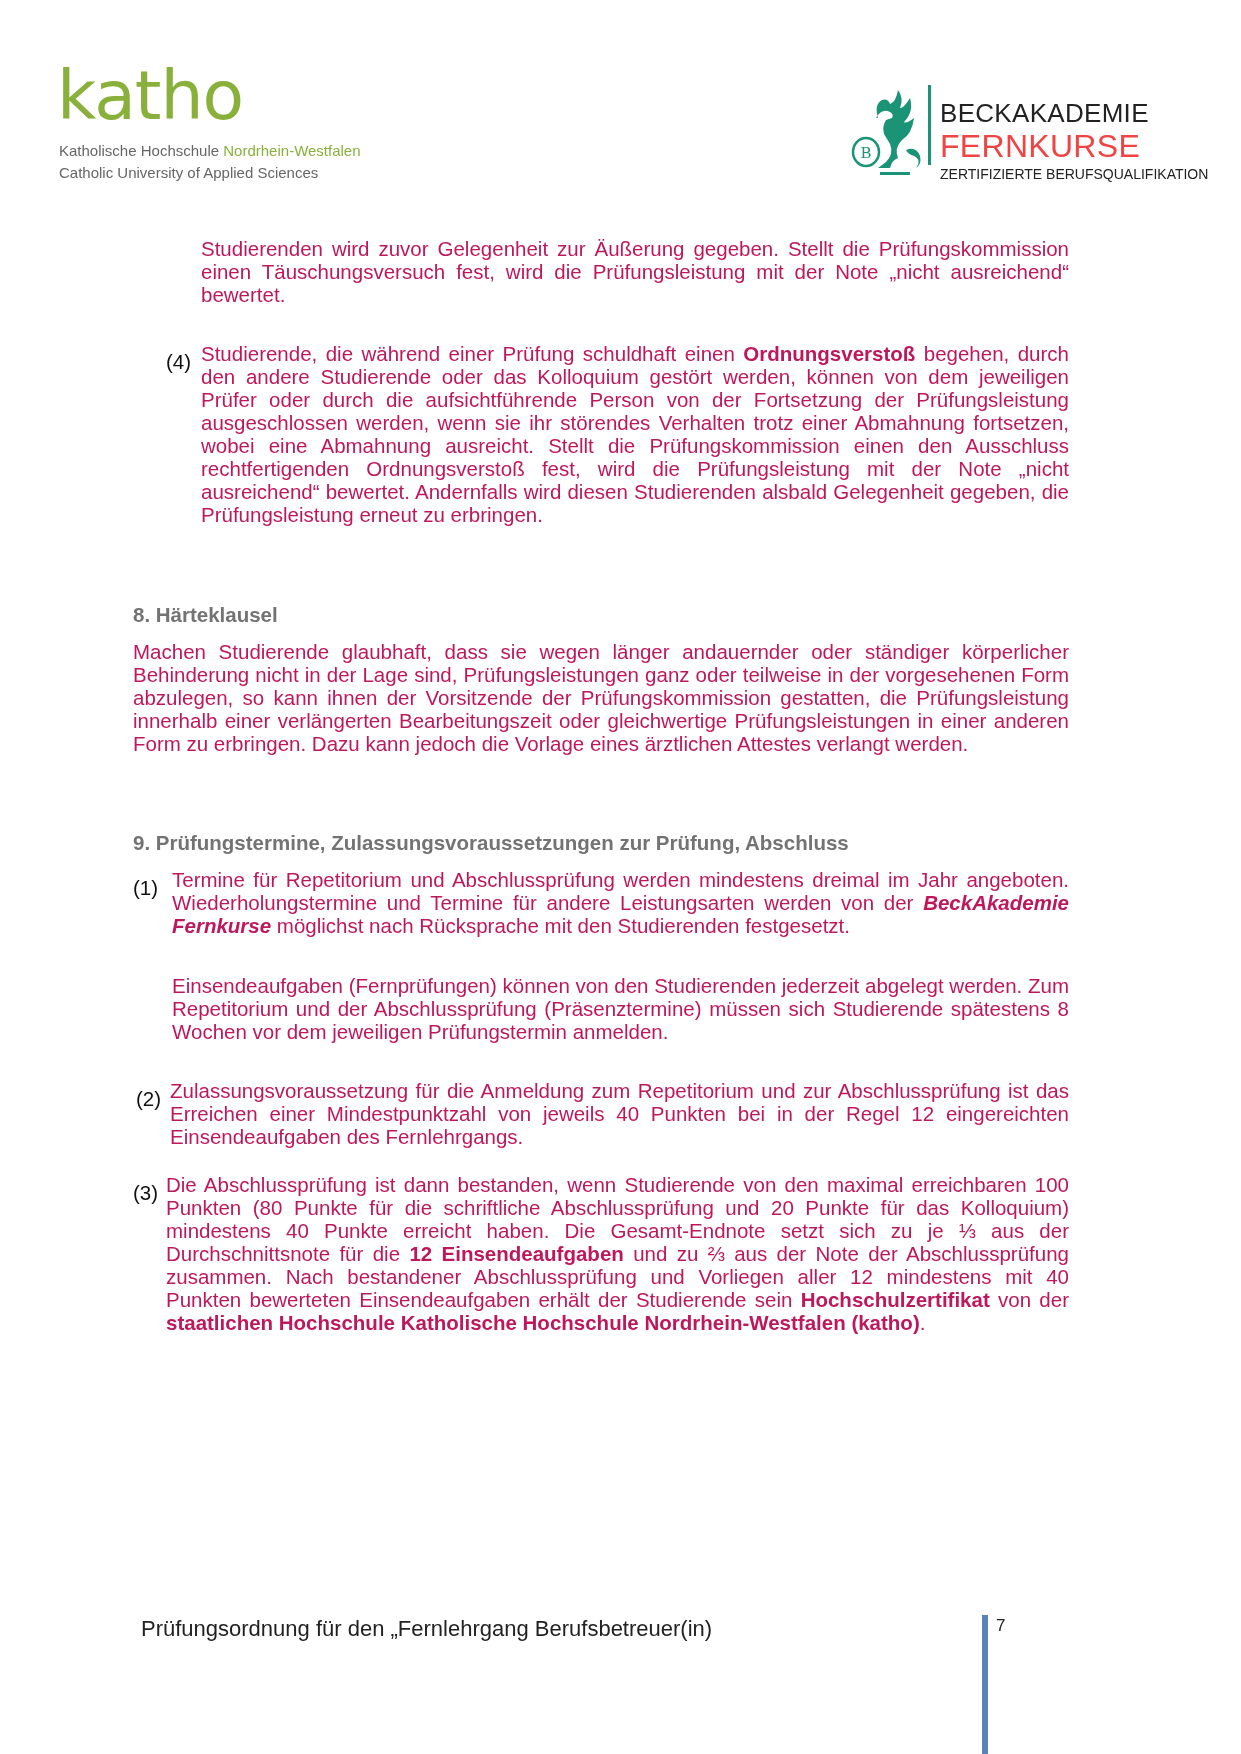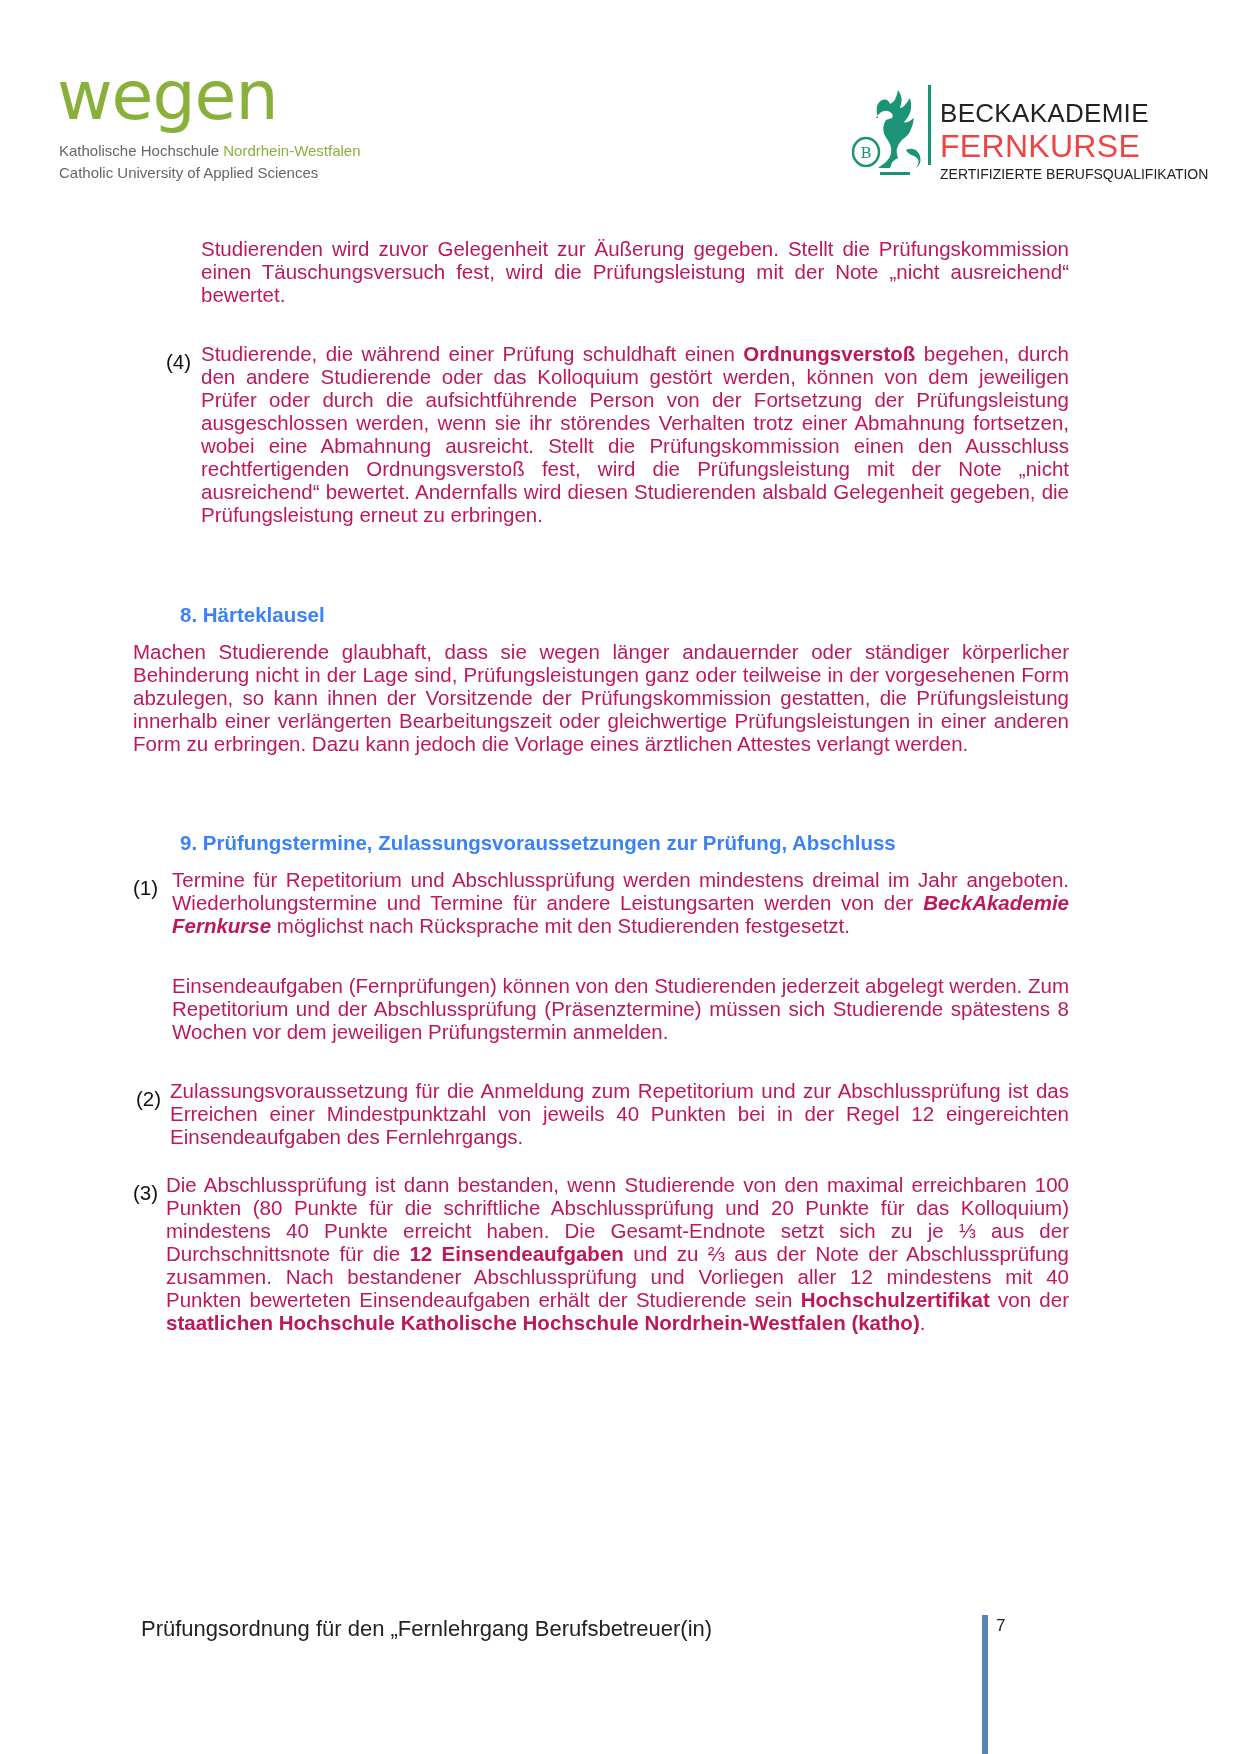--- a/index.html
+++ b/index.html
@@ -18,33 +18,33 @@
   .beck-emblem { left: 850px; top: 90px; width: 80px; height: 90px; }
   .beck-bar { left: 928px; top: 85px; width: 3px; height: 80px; background: #1a9376; }
   .beck-t1 { left: 940px; top: 98px; font-size: 26px; color: #222; white-space: nowrap; letter-spacing: 0.3px; text-align: center; }
   .beck-t2 { left: 940px; top: 128px; font-size: 32px; color: #ef4444; white-space: nowrap; letter-spacing: 0.3px; }
   .beck-t3 { left: 940px; top: 166px; font-size: 14px; color: #222; white-space: nowrap; text-align: center; }
 
   
   .txt { font-family: Liberation Sans, sans-serif; font-size: 20.5px; line-height: 23px;
          text-align: justify; color: #be185d; }
   .last { text-align-last: left; }
-  .head { font-family: "Liberation Sans", sans-serif; font-size: 20.5px; font-weight: bold; color: #3b82f6; margin-left: 47px; }
+  .head { font-family: "Liberation Sans", sans-serif; font-size: 20.5px; font-weight: bold; color: #737373; }
   .num { font-family: "Liberation Sans", sans-serif; font-size: 20.5px; color: #111; }
 
   
   .foot { font-family: "Liberation Sans", sans-serif; font-size: 22px; line-height: 29px; color: #222; }
   .foot-bar { left: 982px; top: 1615px; width: 6px; height: 139px; background: #5a84b8; }
   .pagenum { left: 996px; top: 1616px; font-size: 17px; color: #222; }
 </style>
 </head>
 <body>
 
 <div>
-  <div class="abs katho-word">wegen</div>
+  <div class="abs katho-word">katho</div>
   <div class="abs katho-l1"><span>Katholische Hochschule </span><span class="g">Nordrhein-Westfalen</span></div>
   <div class="abs katho-l2">Catholic University of Applied Sciences</div>
 </div>
 
 <div>
   <svg class="abs beck-emblem" viewBox="0 0 80 90">
     <g fill="#1a9376" stroke="none">
       <ellipse cx="16" cy="62" rx="13" ry="14" fill="none" stroke="#1a9376" stroke-width="2.5"></ellipse>
       <path d="M26 28 q6 -10 14 -6 q4 2 2 6 l-6 2 q-4 6 -2 14 l6 10 q4 10 -4 18 l-8 6 h12 q2 -8 8 -10 q-4 -10 4 -18 q10 -6 12 -22 q-8 6 -10 4 q10 -10 6 -24 q-6 10 -10 10 q4 -10 -2 -18 q-2 12 -8 14 q-2 -6 -8 -4 q-8 4 -4 18 z"></path>
       <path d="M56 60 q10 -4 14 6 q2 8 -4 12 q6 -8 -2 -12 q-6 -2 -8 -6 z"></path>

